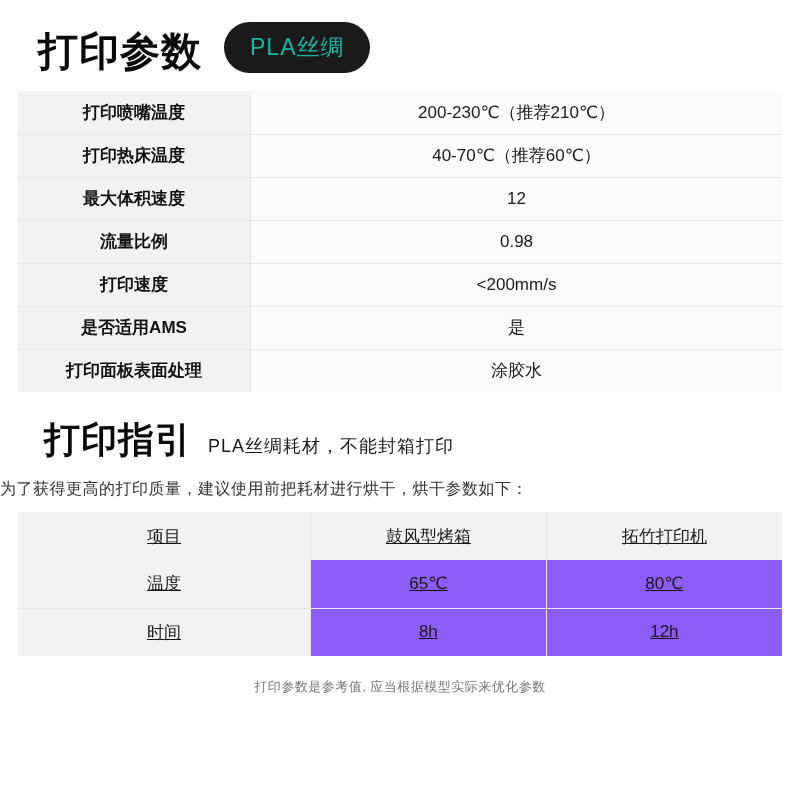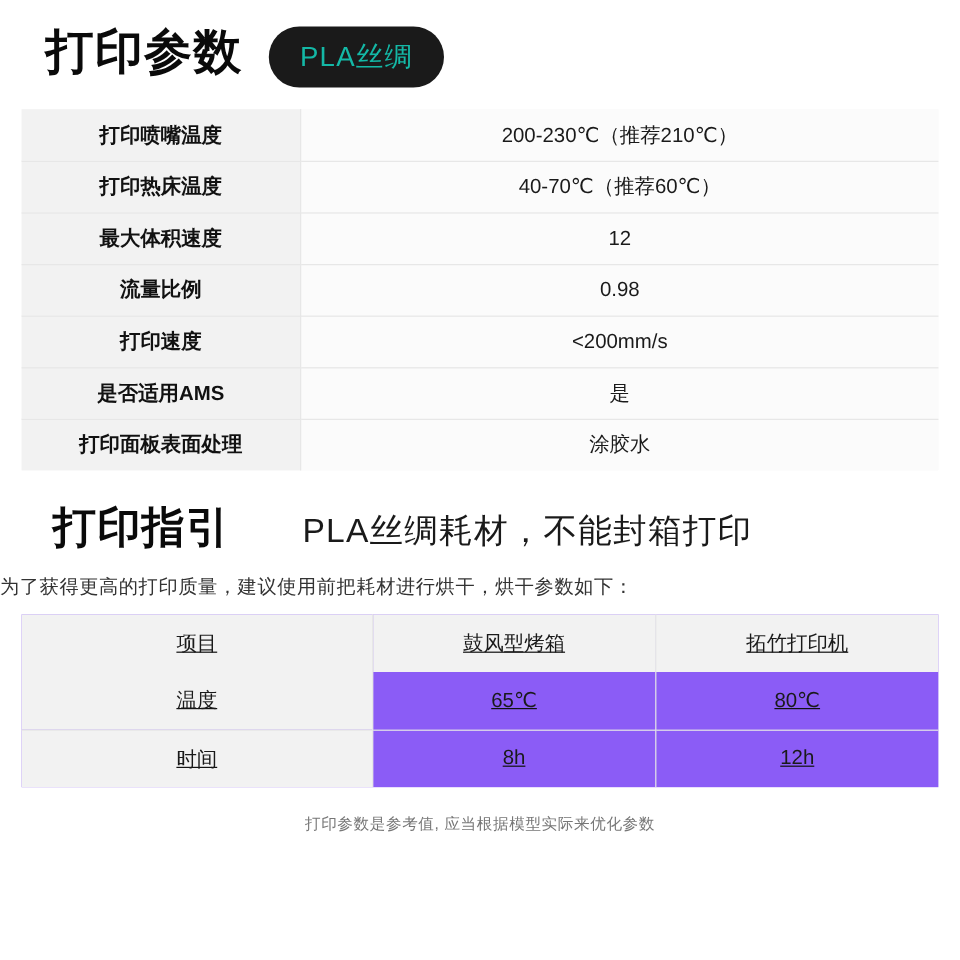--- a/index.html
+++ b/index.html
@@ -17,21 +17,21 @@
   .page {
     position: relative;
     width: 800px;
     height: 800px;
     box-sizing: border-box;
   }
 
   
   .header {
     display: flex;
-    align-items: flex-start;
+    align-items: flex-end;
     padding: 22px 0 14px 38px;
     gap: 22px;
   }
   .header-title {
     font-size: 40px;
     font-weight: bold;
     letter-spacing: 1px;
     color: #0a0a0a;
     line-height: 1.1;
   }
@@ -93,24 +93,23 @@
     padding: 24px 0 0 44px;
     gap: 16px;
   }
   .guide-title {
     font-size: 36px;
     font-weight: bold;
     color: #0a0a0a;
     letter-spacing: 1px;
   }
   .guide-sub {
-    font-size: 28px;
+    font-size: 18px;
     color: #1a1a1a;
     letter-spacing: 1px;
-    margin-left: 44px;
   }
   .guide-note {
     font-size: 16px;
     color: #333333;
     padding: 14px 0 12px 0;
     letter-spacing: 0.5px;
   }
 
   
   .dry-table {

